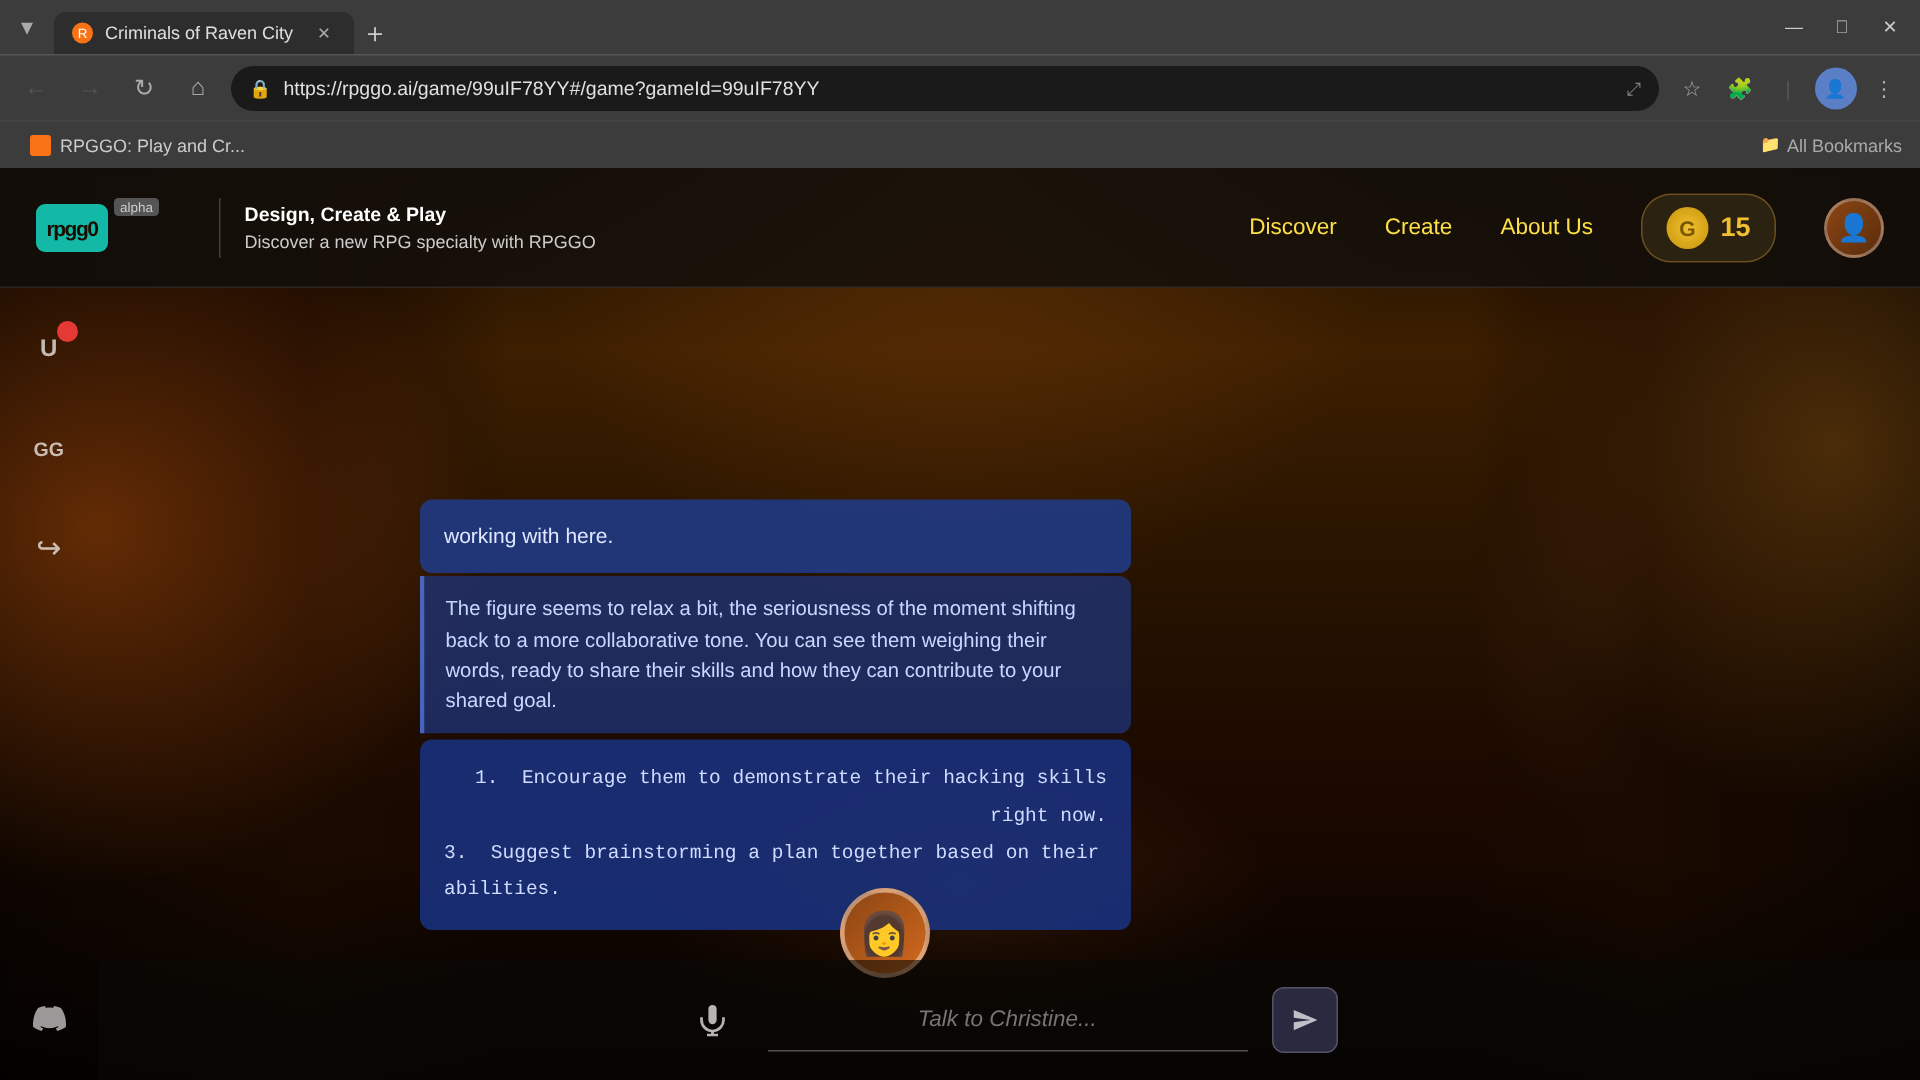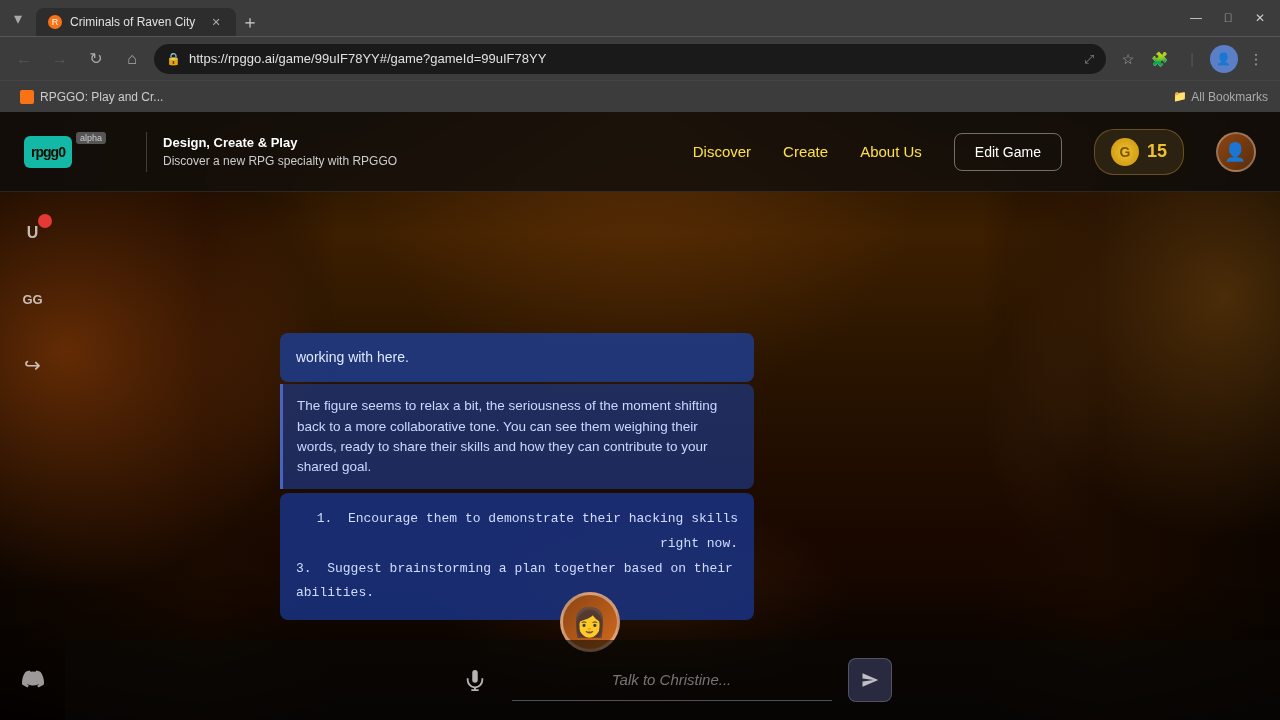--- a/index.html
+++ b/index.html
@@ -444,21 +444,20 @@
       <strong>Design, Create &amp; Play</strong>
       <span>Discover a new RPG specialty with RPGGO</span>
     </div>
 
     <div class="nav-links">
       <a class="nav-link">Discover</a>
       <a class="nav-link">Create</a>
       <a class="nav-link">About Us</a>
 
 
-      <button class="edit-game-btn">Edit Game</button>
 
       <div class="coins-display">
         <div class="coin-icon">G</div>
         <span>15</span>
       </div>
 
       <div class="user-avatar">👤</div>
     </div>
   </div>
 

